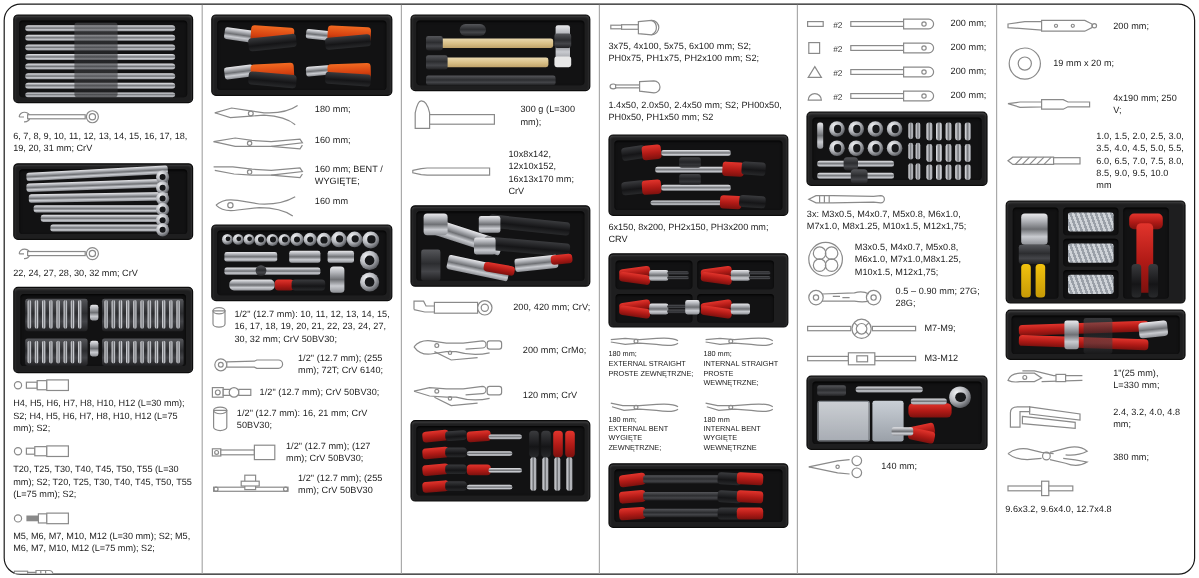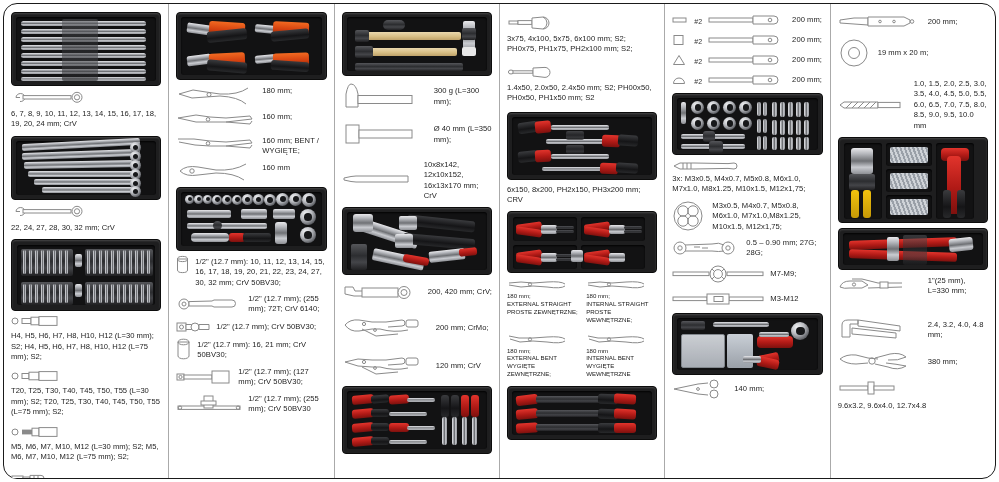--- a/index.html
+++ b/index.html
@@ -155,21 +155,21 @@
       <div class="spec">
         <span class="art">
           <svg width="74" height="13" viewBox="0 0 74 13">
             <path class="ln" d="M5 6.5 a4.5 4 0 1 1 4 4 M5 6.5 h4"></path>
             <rect class="fillw" x="12" y="4.6" width="48" height="3.4"></rect>
             <circle class="fillw" cx="66" cy="6.3" r="5"></circle>
             <circle class="fillw" cx="66" cy="6.3" r="2.6"></circle>
           </svg>
         </span>
       </div>
-      <div class="blk">6, 7, 8, 9, 10, 11, 12, 13, 14, 15, 16, 17, 18, 19, 20, 24 mm; CrV</div>
+      <div class="blk">6, 7, 8, 9, 10, 11, 12, 13, 14, 15, 16, 17, 18, 19, 20, 31 mm; CrV</div>
 
       <div class="tray" style="height:64px;margin-top:6px">
         <div class="pit" style="left:4px;top:4px;right:4px;bottom:4px"></div>
         <div class="chrome" style="left:10px;top:7px;width:118px;height:7px;transform:rotate(-3deg);transform-origin:left center"></div>
         <div class="chrome" style="left:10px;top:16px;width:118px;height:7px;transform:rotate(-2deg);transform-origin:left center"></div>
         <div class="chrome" style="left:12px;top:25px;width:116px;height:7px;transform:rotate(-1deg);transform-origin:left center"></div>
         <div class="chrome" style="left:16px;top:34px;width:112px;height:6px"></div>
         <div class="chrome" style="left:22px;top:42px;width:106px;height:6px"></div>
         <div class="chrome" style="left:30px;top:50px;width:98px;height:6px"></div>
         <div class="sock" style="left:118px;top:5px;width:11px;height:11px"></div>
@@ -466,29 +466,20 @@
       <div class="spec" style="align-items:center">
         <span class="art">
           <svg width="86" height="30" viewBox="0 0 86 30">
             <path class="fillw" d="M9 3 Q14 3 16 13 L16 26 L4 26 L4 13 Q6 3 9 3 z"></path>
             <rect class="fillw" x="16" y="14.5" width="54" height="8"></rect>
           </svg>
         </span>
         <span class="txt">300 g (L=300 mm);</span>
       </div>
 
-      <div class="spec" style="align-items:center;margin-top:10px">
-        <span class="art">
-          <svg width="86" height="26" viewBox="0 0 86 26">
-            <rect class="fillw" x="4" y="4" width="13" height="18"></rect>
-            <rect class="fillw" x="17" y="9" width="53" height="8"></rect>
-          </svg>
-        </span>
-        <span class="txt">Ø 40 mm (L=350 mm);</span>
-      </div>
 
       <div class="spec" style="align-items:center;margin-top:12px">
         <span class="art">
           <svg width="76" height="14" viewBox="0 0 76 14">
             <path class="fillw" d="M2 5 L9 3.5 L14 3 L66 3 L66 9 L14 9 L9 8.5 L2 7 z"></path>
           </svg>
         </span>
         <span class="txt">10x8x142, 12x10x152, 16x13x170 mm; CrV</span>
       </div>
 
@@ -934,20 +925,29 @@
       <div class="spec" style="align-items:center;margin-top:8px">
         <span class="art">
           <svg width="34" height="30" viewBox="0 0 34 30">
             <ellipse class="ln" cx="16" cy="15" rx="13" ry="13"></ellipse>
             <ellipse class="ln" cx="16" cy="15" rx="5.5" ry="5.5"></ellipse>
           </svg>
         </span>
         <span class="txt">19 mm x 20 m;</span>
       </div>
 
+      <div class="spec" style="align-items:center;margin-top:8px">
+        <span class="art">
+          <svg width="84" height="14" viewBox="0 0 84 14">
+            <path class="fillw" d="M2 6.4 L12 5 L30 5 L30 9 L12 9.4 z"></path>
+            <path class="fillw" d="M30 3 L48 3 L52 5 L70 5 L70 9 L52 9 L48 11 L30 11 z"></path>
+          </svg>
+        </span>
+        <span class="txt">4x190 mm; 250 V;</span>
+      </div>
 
       <div class="spec" style="align-items:center;margin-top:10px">
         <span class="art">
           <svg width="70" height="14" viewBox="0 0 70 14">
             <path class="fillw" d="M2 7 L6 4 L40 4 L40 10 L6 10 z"></path>
             <path class="ln" d="M8 10 L14 4 M14 10 L20 4 M20 10 L26 4 M26 10 L32 4 M32 10 L38 4"></path>
             <rect class="fillw" x="40" y="4.4" width="22" height="5.2"></rect>
           </svg>
         </span>
         <span class="txt">1.0, 1.5, 2.0, 2.5, 3.0, 3.5, 4.0, 4.5, 5.0, 5.5, 6.0, 6.5, 7.0, 7.5, 8.0, 8.5, 9.0, 9.5, 10.0 mm</span>
@@ -987,21 +987,21 @@
             <path class="ln" d="M2 11 Q4 5 12 5 L24 5 L30 9 L24 12 L12 12 Q6 13 2 11 z"></path>
             <path class="ln" d="M14 3 L24 3 L40 7 L64 7"></path>
             <path class="ln" d="M30 12 L64 11"></path>
             <rect class="fillw" x="42" y="6" width="8" height="6"></rect>
             <circle class="ln" cx="16" cy="8.5" r="1.6"></circle>
           </svg>
         </span>
         <span class="txt">1"(25 mm), L=330 mm;</span>
       </div>
 
-      <div class="spec" style="align-items:center;margin-top:20px">
+      <div class="spec" style="align-items:center;margin-top:9px">
         <span class="art">
           <svg width="84" height="26" viewBox="0 0 84 26">
             <path class="ln" d="M4 20 L4 8 Q4 3 10 3 L20 3 L20 7 L12 7 L12 20 z"></path>
             <path class="ln" d="M20 3 L62 9 L62 14 L20 9 z"></path>
             <path class="ln" d="M14 11 L58 16 L58 21 L14 17 z"></path>
           </svg>
         </span>
         <span class="txt">2.4, 3.2, 4.0, 4.8 mm;</span>
       </div>
 

